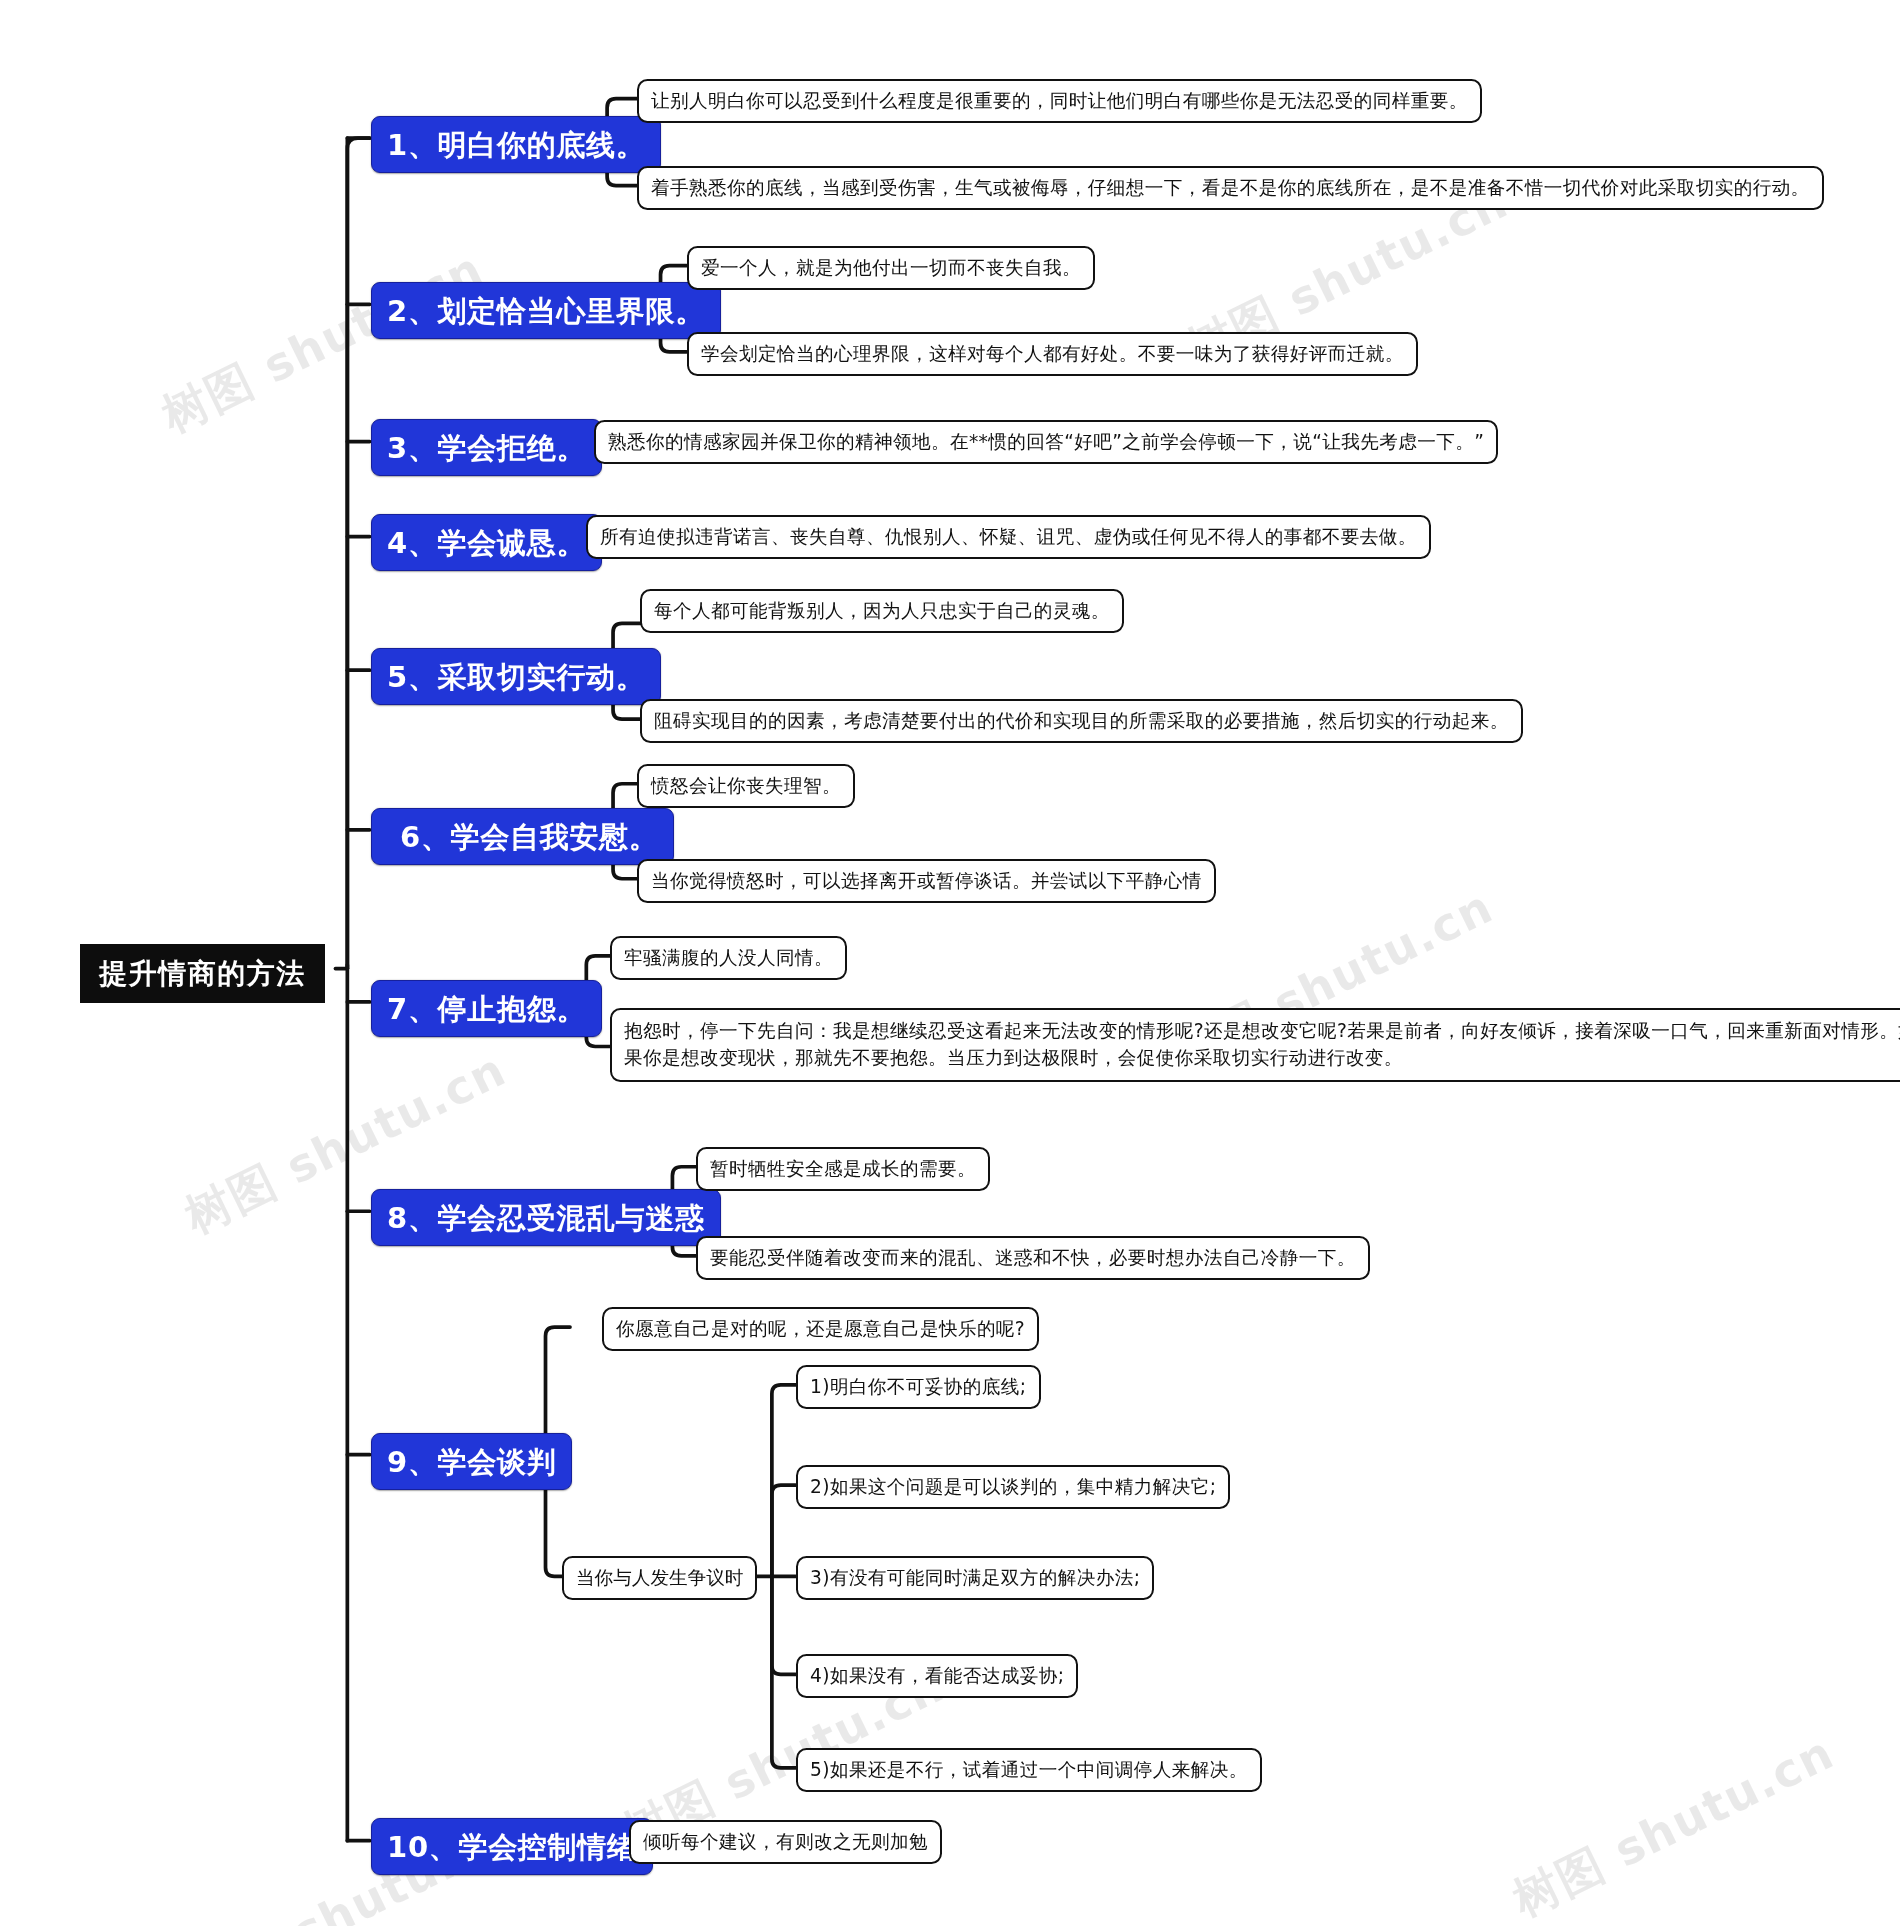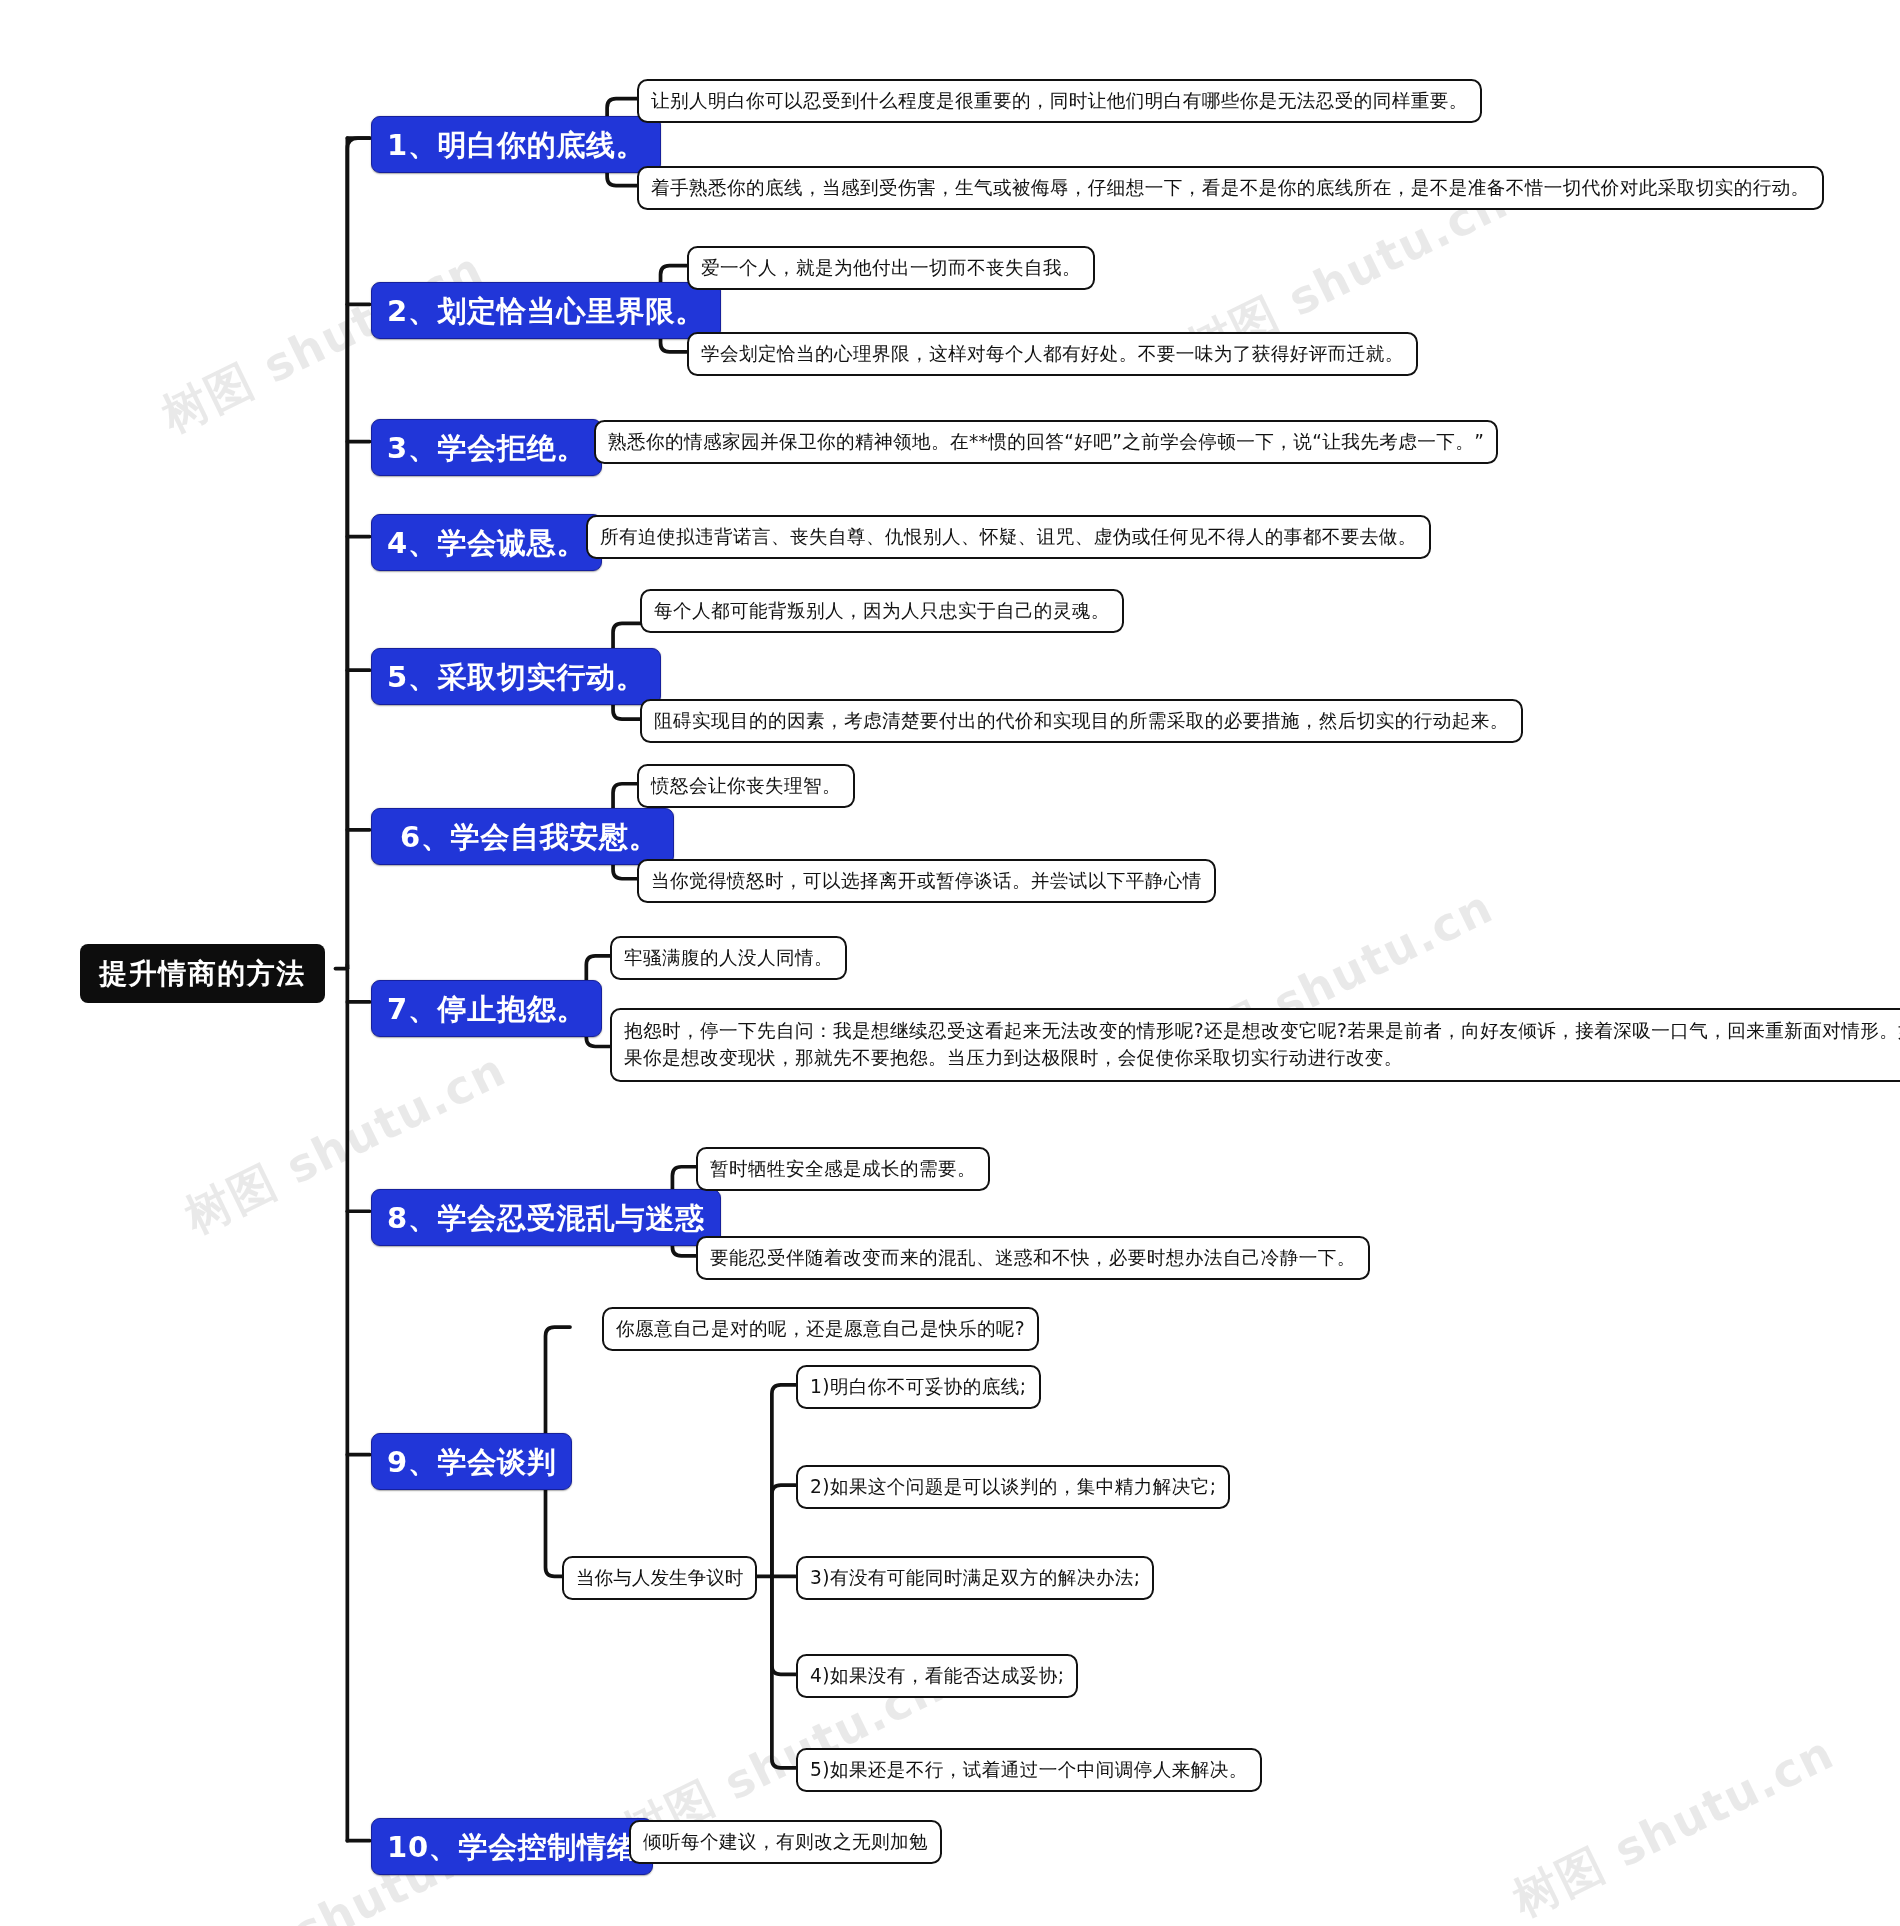--- a/index.html
+++ b/index.html
@@ -39,21 +39,21 @@
   .node {
     position: absolute;
     display: flex;
     align-items: center;
     white-space: nowrap;
     line-height: 1.25;
   }
   .root {
     background: #0d0d0d;
     color: #ffffff;
-    border-radius: 8px;
+    border-radius: 0;
     font-size: 28px;
     font-weight: 700;
     padding: 12px 19.3px;
     letter-spacing: 1.5px;
   }
   .branch {
     background: #2136d8;
     color: #ffffff;
     border: 1.5px solid #16209c;
     border-radius: 9px;

